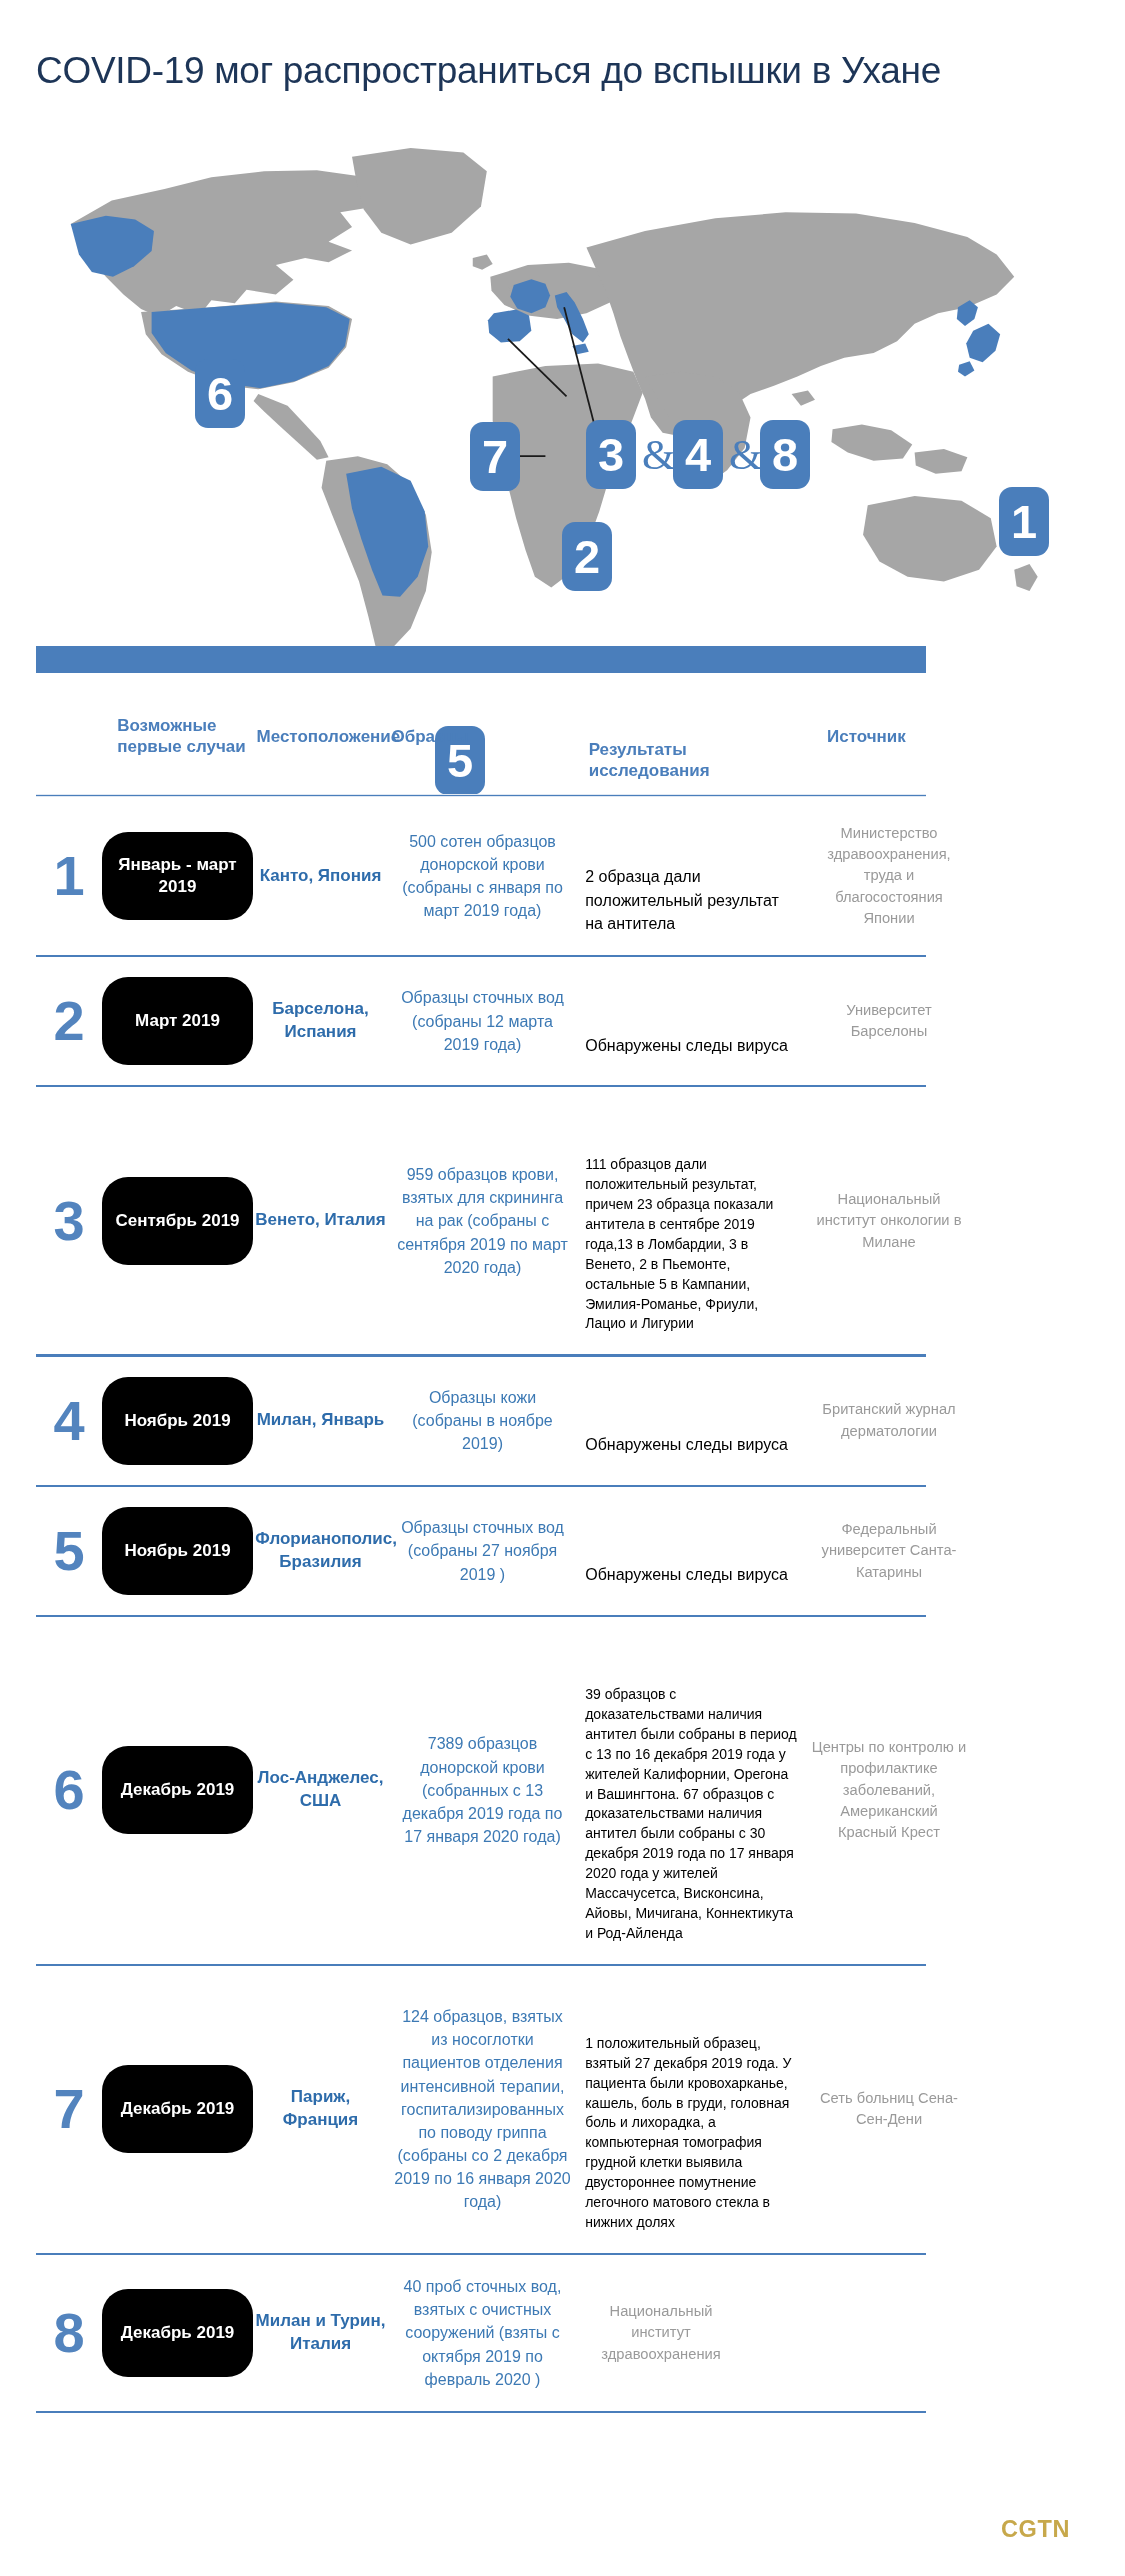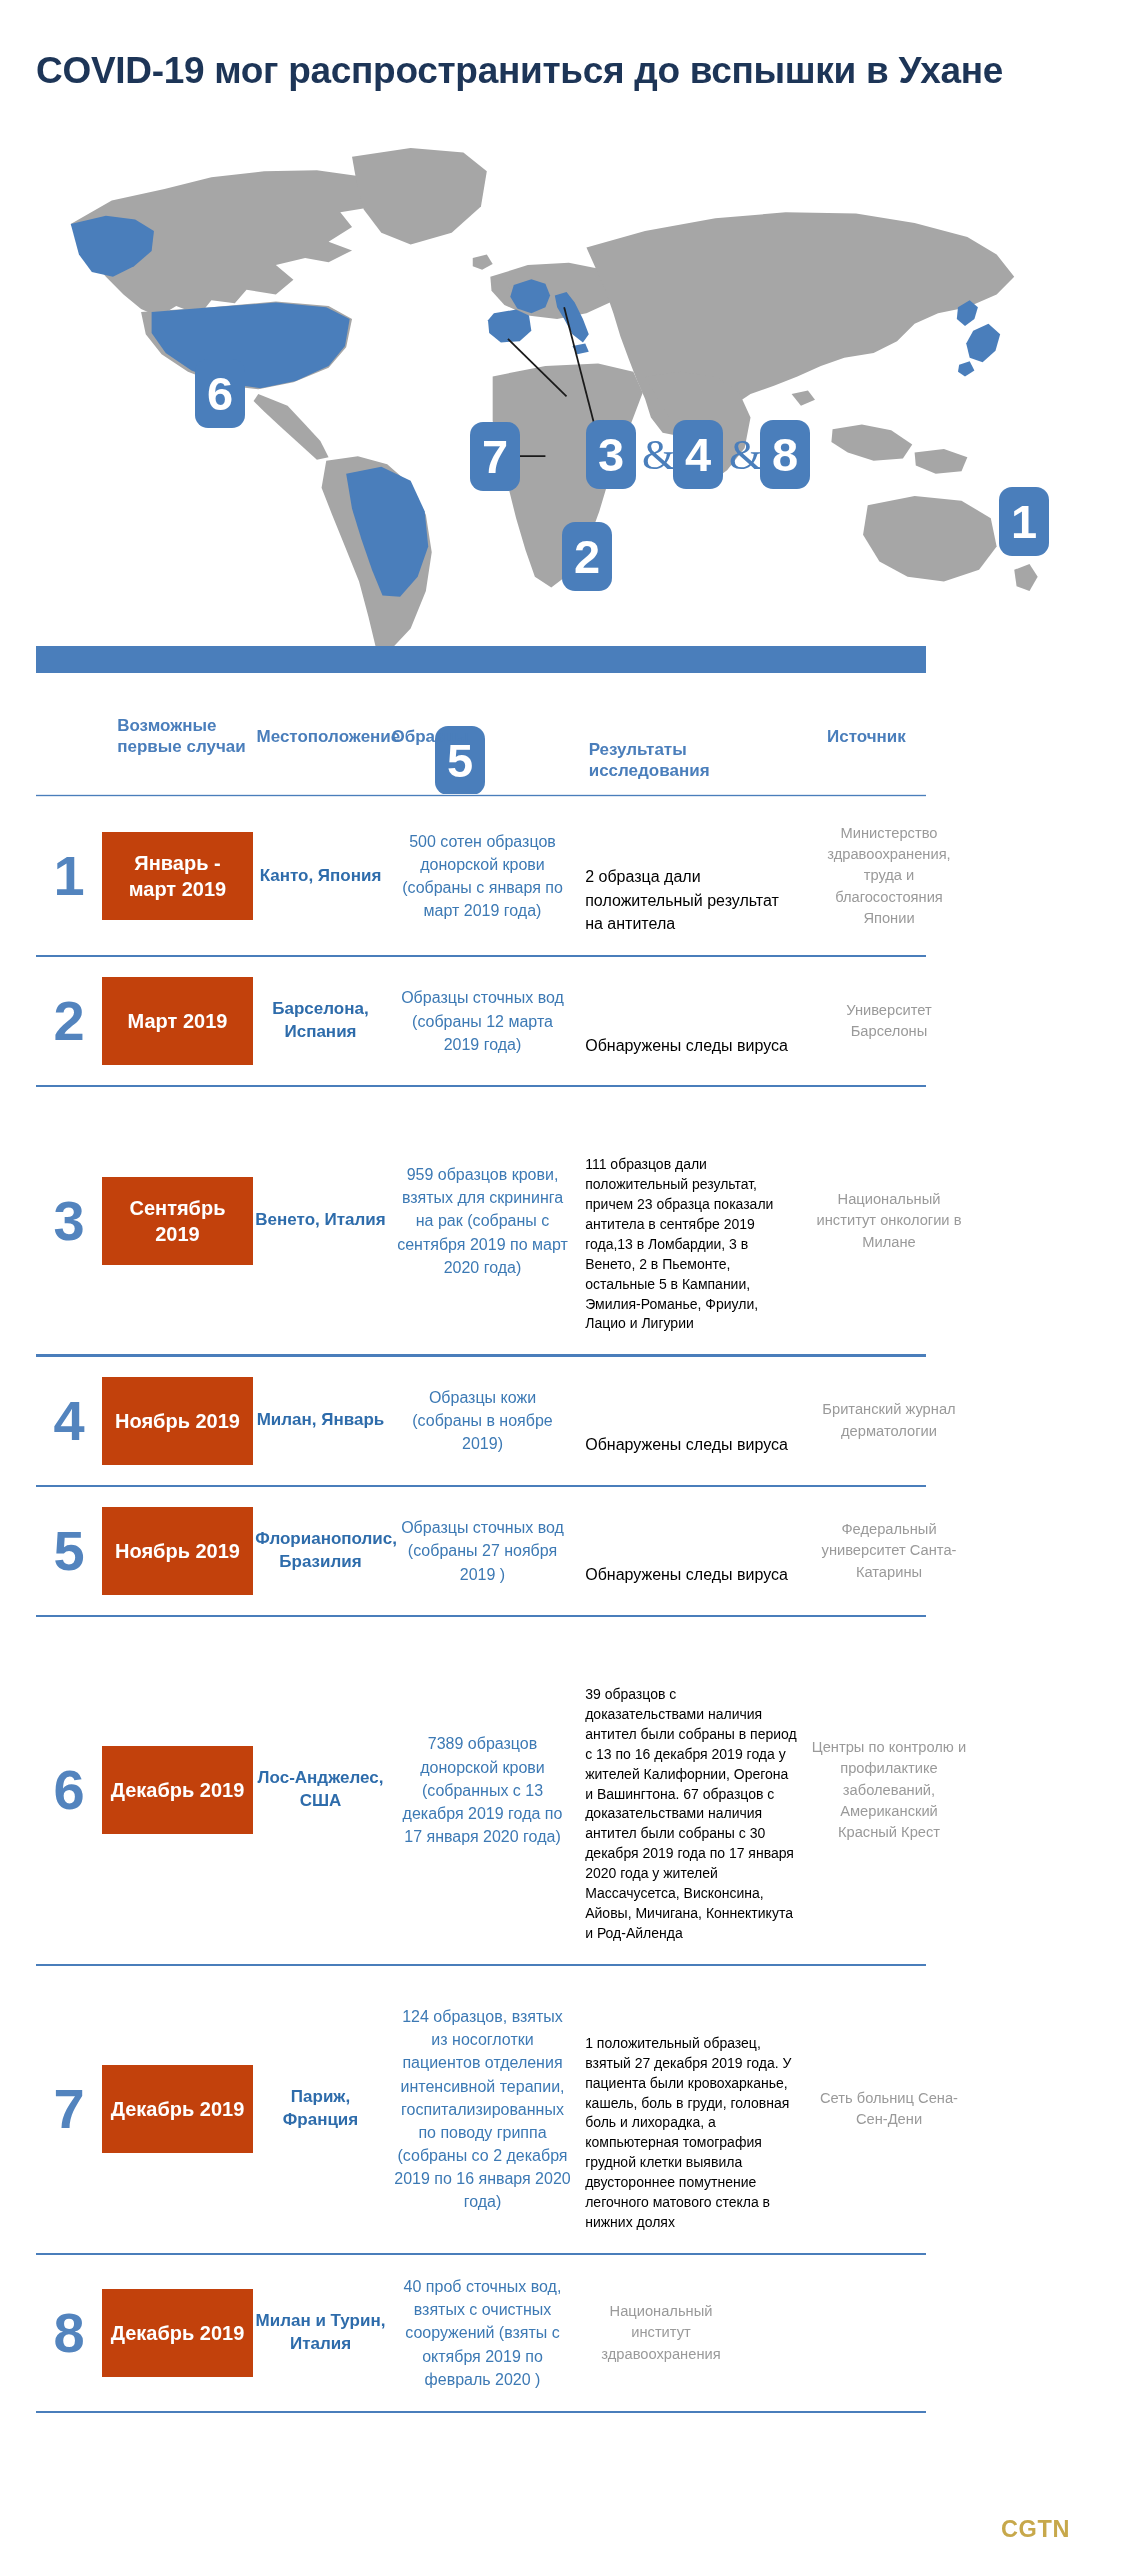--- a/index.html
+++ b/index.html
@@ -8,21 +8,21 @@
     background: #ffffff;
     font-family: "Liberation Sans", sans-serif;
   }
   body { width: 1126px; height: 2576px; position: relative; overflow: hidden; }
 
   
   .title-wrap { padding: 52px 0 0 36px; }
   .title {
     font-family: "Liberation Sans", sans-serif;
     font-size: 37px;
-    font-weight: bold;
+    font-weight: normal;
     letter-spacing: -0.3px;
     color: #1d3557;
     line-height: 1.05;
     white-space: nowrap;
   }
 
   
   .map-wrap {
     position: relative;
     width: 1126px;
@@ -102,31 +102,32 @@
   .bignum {
     color: #4a7ebb;
     font-size: 56px;
     font-weight: bold;
     line-height: 1;
     text-align: center;
     font-family: "Liberation Sans", sans-serif;
     opacity: 0.95;
   }
   .datebox {
-    background: #c2410c;
+    background: #000000;
     color: #ffffff;
-    font-size: 20px;
+    font-size: 17px;
     font-weight: bold;
     text-align: center;
     padding: 17.6px 7px;
     line-height: 1.3;
     min-height: 88px;
     display: flex;
     align-items: center;
     justify-content: center;
+    border-radius: 26px;
   }
   .loc {
     color: #2e6cab;
     font-size: 17px;
     font-weight: bold;
     text-align: center;
     line-height: 1.35;
     padding: 0 2.3px;
   }
   .samp {

